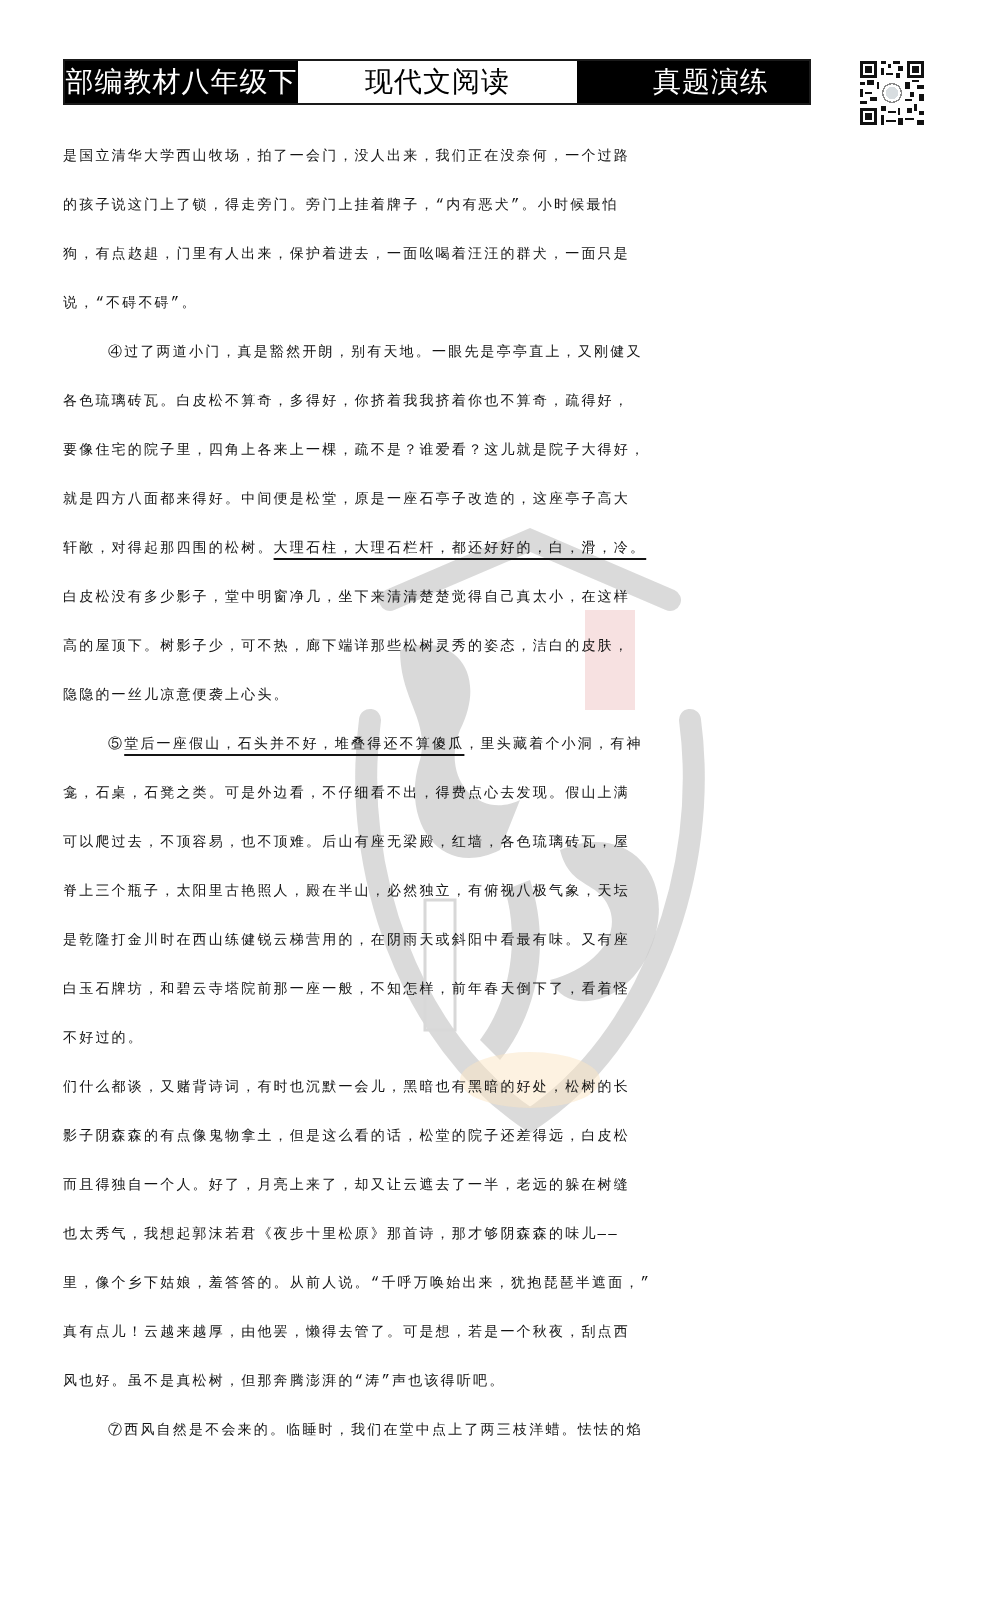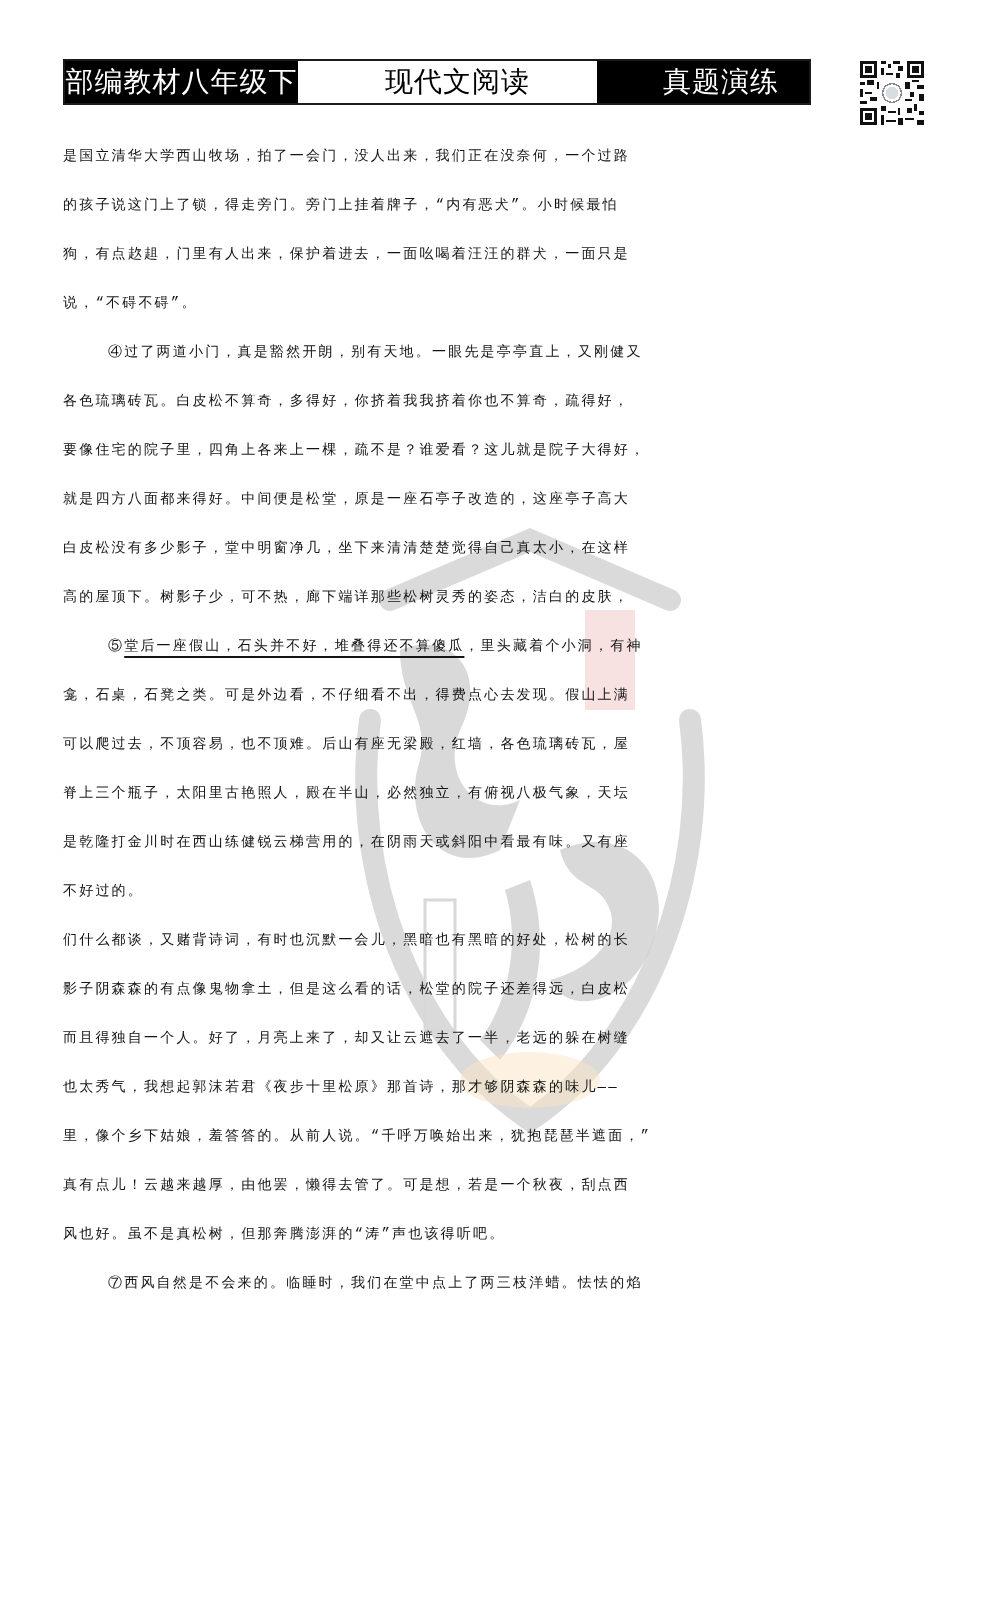--- a/index.html
+++ b/index.html
@@ -35,21 +35,21 @@
     }
     .header-cell.dark {
       background: #000000;
       color: #ffffff;
     }
     .header-cell.light {
       background: #ffffff;
       color: #000000;
     }
     .cell-left { width: 233px; }
-    .cell-mid { width: 279px; padding-left: 20px; }
+    .cell-mid { width: 279px; }
     .cell-right { flex: 1; padding-left: 36px; }
 
     .qr {
       position: absolute;
       left: 858px;
       top: 59px;
       width: 68px;
       height: 68px;
       background: #fff;
     }
@@ -166,27 +166,30 @@
 
 <div class="content">
   <div class="line"><span>是国立清华大学西山牧场，拍了一会门，没人出来，我们正在没奈何，一个过路</span></div>
   <div class="line"><span>的孩子说这门上了锁，得走旁门。旁门上挂着牌子，“内有恶犬”。小时候最怕</span></div>
   <div class="line"><span>狗，有点赼趄，门里有人出来，保护着进去，一面吆喝着汪汪的群犬，一面只是</span></div>
   <div class="line"><span>说，“不碍不碍”。</span></div>
   <div class="line indent"><span>④过了两道小门，真是豁然开朗，别有天地。一眼先是亭亭直上，又刚健又</span></div>
   <div class="line"><span>各色琉璃砖瓦。白皮松不算奇，多得好，你挤着我我挤着你也不算奇，疏得好，</span></div>
   <div class="line"><span>要像住宅的院子里，四角上各来上一棵，疏不是？谁爱看？这儿就是院子大得好，</span></div>
   <div class="line"><span>就是四方八面都来得好。中间便是松堂，原是一座石亭子改造的，这座亭子高大</span></div>
+  <div class="line"><span>轩敞，对得起那四围的松树。</span><span class="ul">大理石柱，大理石栏杆，都还好好的，白，滑，冷。</span><span></span></div>
   <div class="line"><span>白皮松没有多少影子，堂中明窗净几，坐下来清清楚楚觉得自己真太小，在这样</span></div>
   <div class="line"><span>高的屋顶下。树影子少，可不热，廊下端详那些松树灵秀的姿态，洁白的皮肤，</span></div>
+  <div class="line"><span>隐隐的一丝儿凉意便袭上心头。</span></div>
   <div class="line indent"><span>⑤</span><span class="ul">堂后一座假山，石头并不好，堆叠得还不算傻瓜</span><span>，里头藏着个小洞，有神</span></div>
   <div class="line"><span>龛，石桌，石凳之类。可是外边看，不仔细看不出，得费点心去发现。假山上满</span></div>
   <div class="line"><span>可以爬过去，不顶容易，也不顶难。后山有座无梁殿，红墙，各色琉璃砖瓦，屋</span></div>
   <div class="line"><span>脊上三个瓶子，太阳里古艳照人，殿在半山，必然独立，有俯视八极气象，天坛</span></div>
   <div class="line"><span>是乾隆打金川时在西山练健锐云梯营用的，在阴雨天或斜阳中看最有味。又有座</span></div>
+  <div class="line"><span>白玉石牌坊，和碧云寺塔院前那一座一般，不知怎样，前年春天倒下了，看着怪</span></div>
   <div class="line"><span>不好过的。</span></div>
   <div class="line"><span>们什么都谈，又赌背诗词，有时也沉默一会儿，黑暗也有黑暗的好处，松树的长</span></div>
   <div class="line"><span>影子阴森森的有点像鬼物拿土，但是这么看的话，松堂的院子还差得远，白皮松</span></div>
   <div class="line"><span>而且得独自一个人。好了，月亮上来了，却又让云遮去了一半，老远的躲在树缝</span></div>
   <div class="line"><span>也太秀气，我想起郭沫若君《夜步十里松原》那首诗，那才够阴森森的味儿——</span></div>
   <div class="line"><span>里，像个乡下姑娘，羞答答的。从前人说。“千呼万唤始出来，犹抱琵琶半遮面，”</span></div>
   <div class="line"><span>真有点儿！云越来越厚，由他罢，懒得去管了。可是想，若是一个秋夜，刮点西</span></div>
   <div class="line"><span>风也好。虽不是真松树，但那奔腾澎湃的“涛”声也该得听吧。</span></div>
   <div class="line indent"><span>⑦西风自然是不会来的。临睡时，我们在堂中点上了两三枝洋蜡。怯怯的焰</span></div>
 </div>

